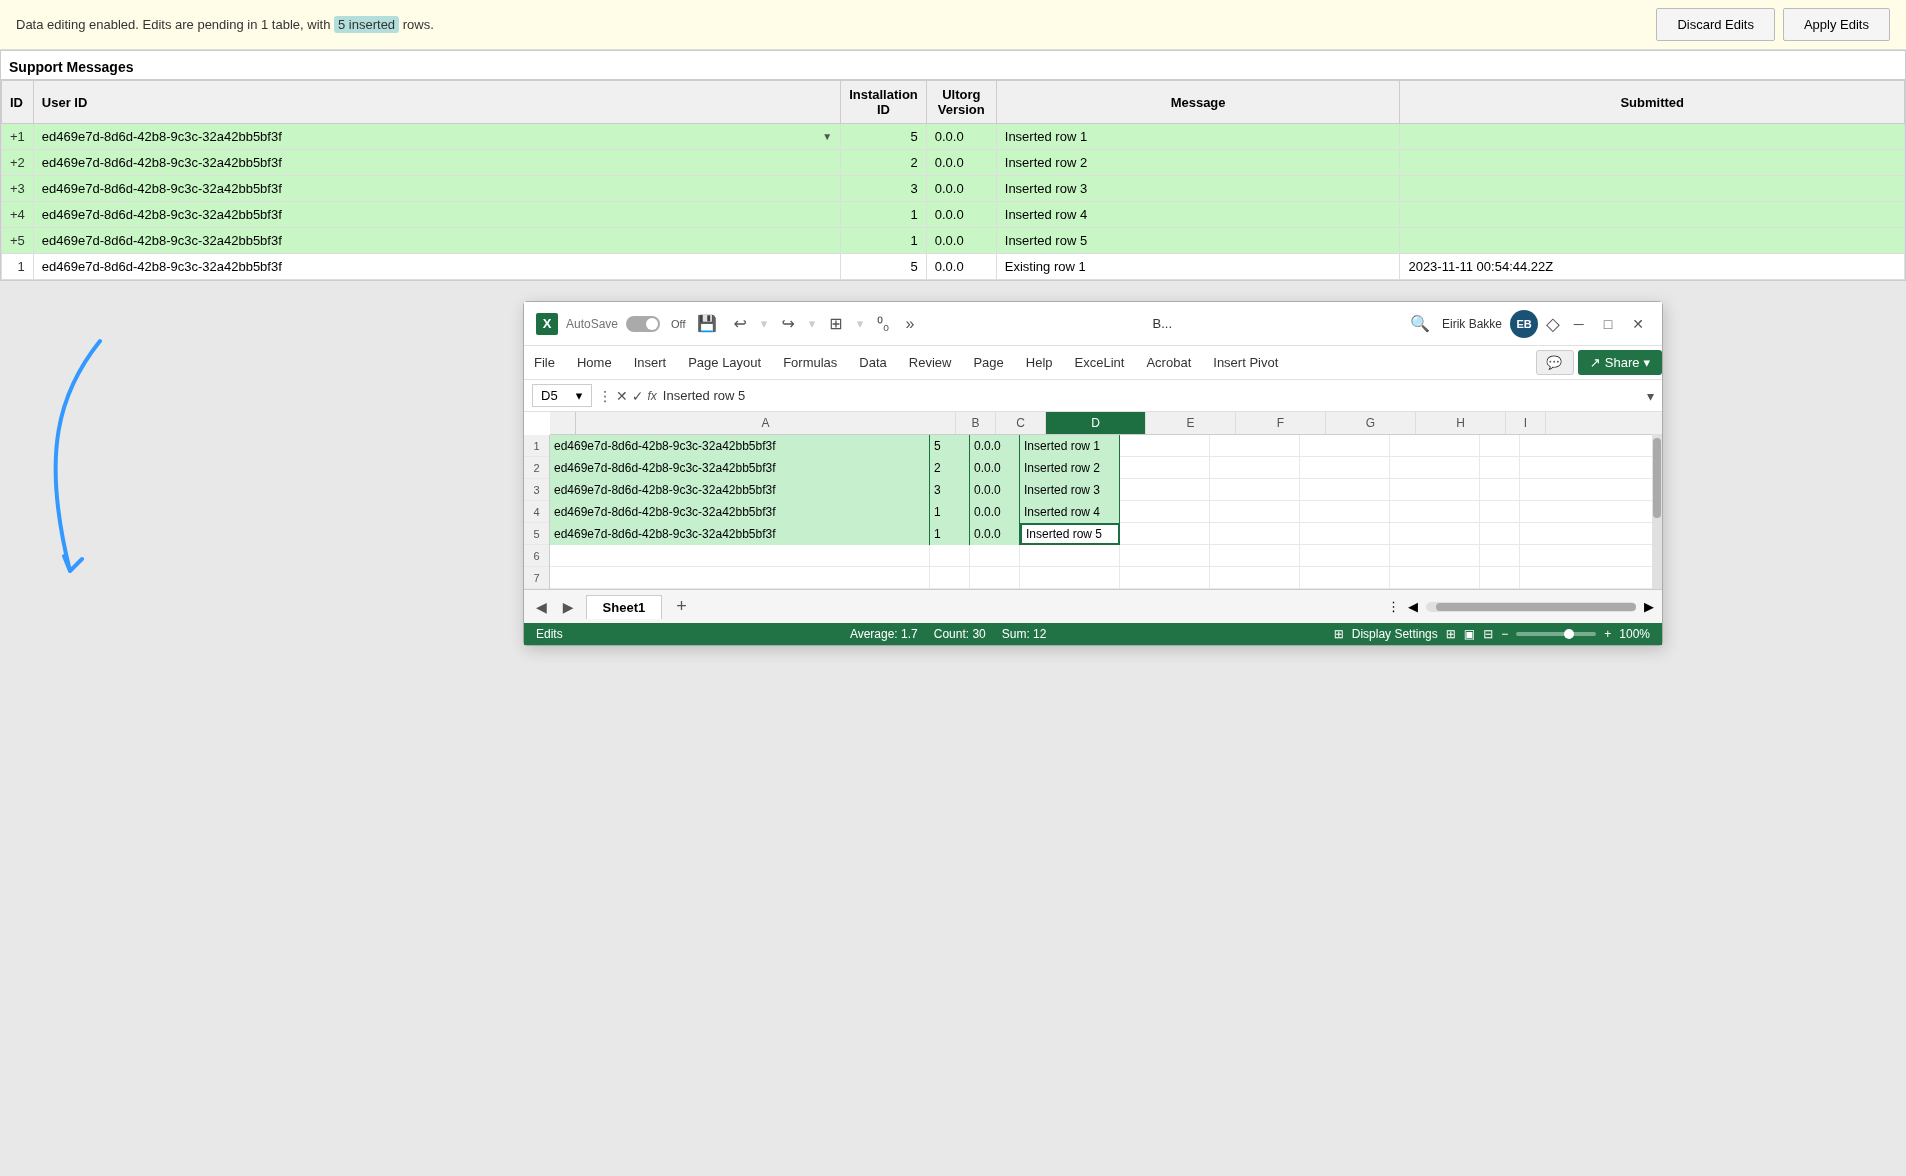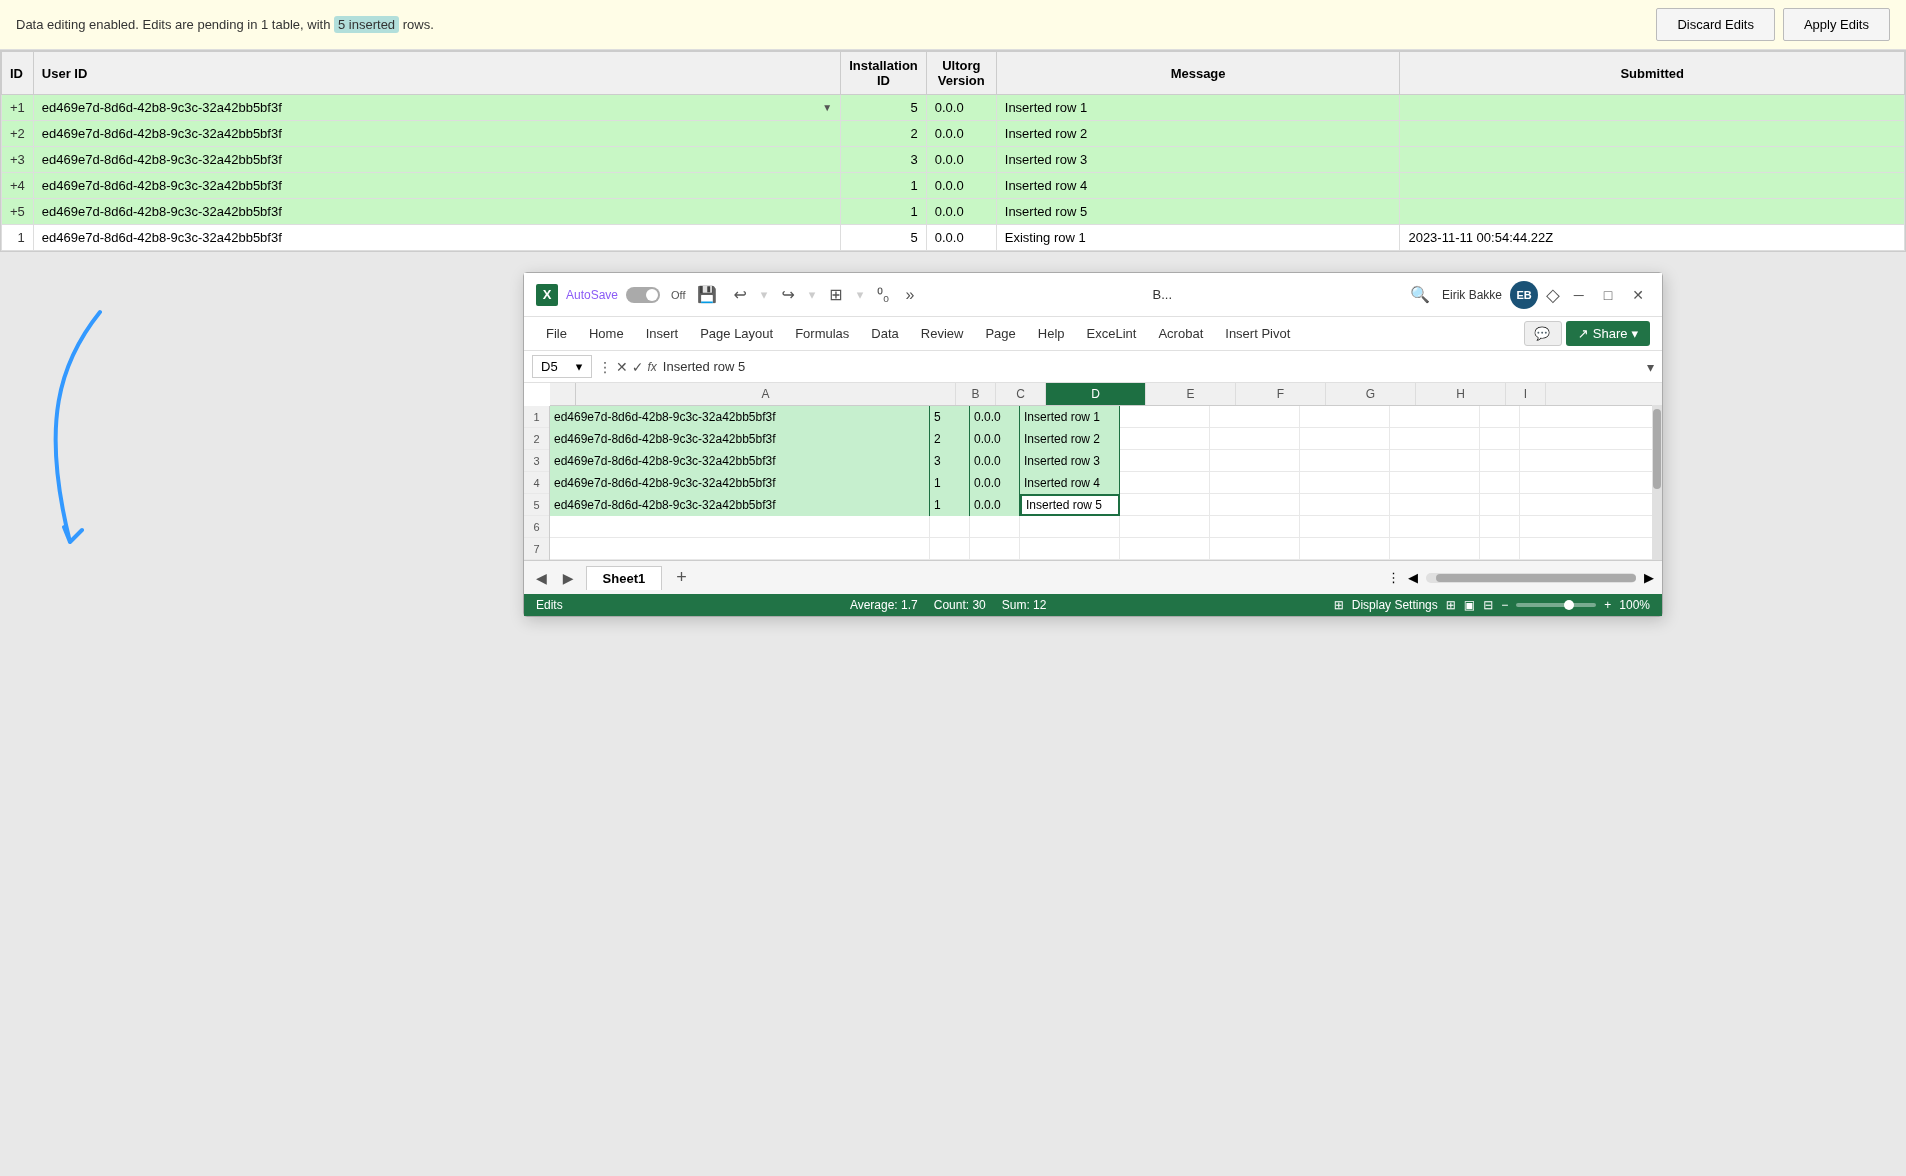--- a/index.html
+++ b/index.html
@@ -132,21 +132,21 @@
       height: 22px;
       background: #1d6f42;
       color: #fff;
       font-weight: bold;
       font-size: 13px;
       display: flex;
       align-items: center;
       justify-content: center;
       border-radius: 2px;
     }
-    .autosave-label { font-size: 12px; color: #8b5cf6; }
+    .autosave-label { font-size: 12px; color: #737373; }
     .toggle-off {
       background: #aaa;
       border-radius: 10px;
       width: 34px;
       height: 16px;
       display: inline-flex;
       align-items: center;
       padding: 2px;
       cursor: pointer;
     }
@@ -188,21 +188,21 @@
       font-size: 14px;
       color: #555;
       cursor: pointer;
       padding: 2px 6px;
     }
 
     
     .excel-menubar {
       background: #fff;
       border-bottom: 1px solid #e0e0e0;
-      padding: 4px 12px;
+      padding: 4px 0;
       display: flex;
       align-items: center;
       gap: 2px;
     }
     .menu-item {
       padding: 4px 10px;
       font-size: 13px;
       color: #333;
       cursor: pointer;
       border-radius: 2px;
@@ -438,20 +438,21 @@
   <div class="banner-text">
     <span>Data editing enabled. Edits are pending in 1 table, with </span><span class="highlight-inserted">5 inserted</span><span> rows.</span>
   </div>
   <div class="banner-buttons">
     <button class="banner-btn">Discard Edits</button>
     <button class="banner-btn">Apply Edits</button>
   </div>
 </div>
 
 <div class="data-table-section">
+  <div class="table-title">Support Messages</div>
   <table class="data-table">
     <thead>
       <tr>
         <th class="left">ID</th>
         <th class="left">User ID</th>
         <th>Installation<br>ID</th>
         <th>Ultorg<br>Version</th>
         <th>Message</th>
         <th>Submitted</th>
       </tr>

